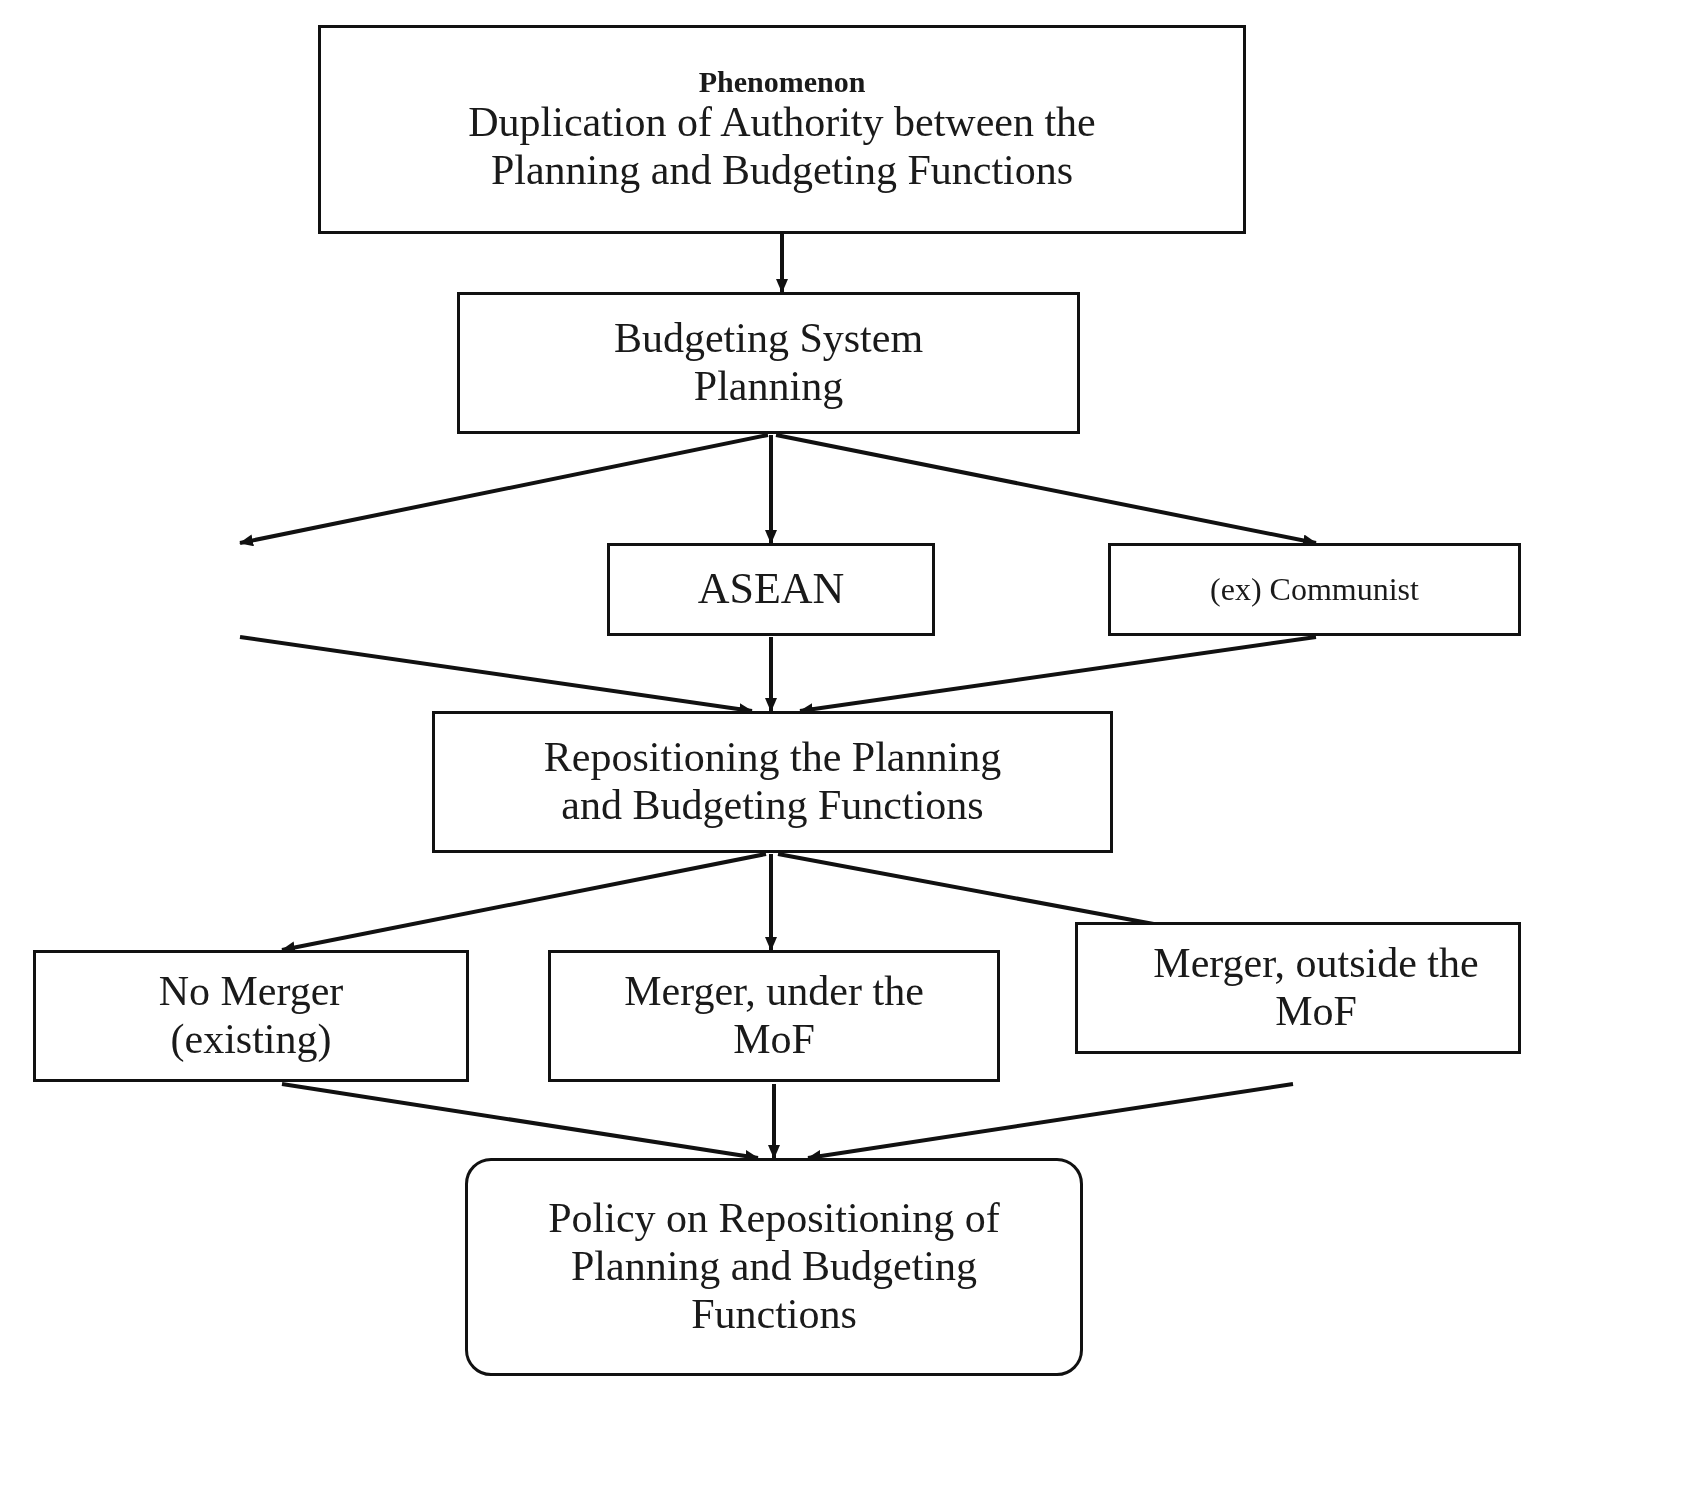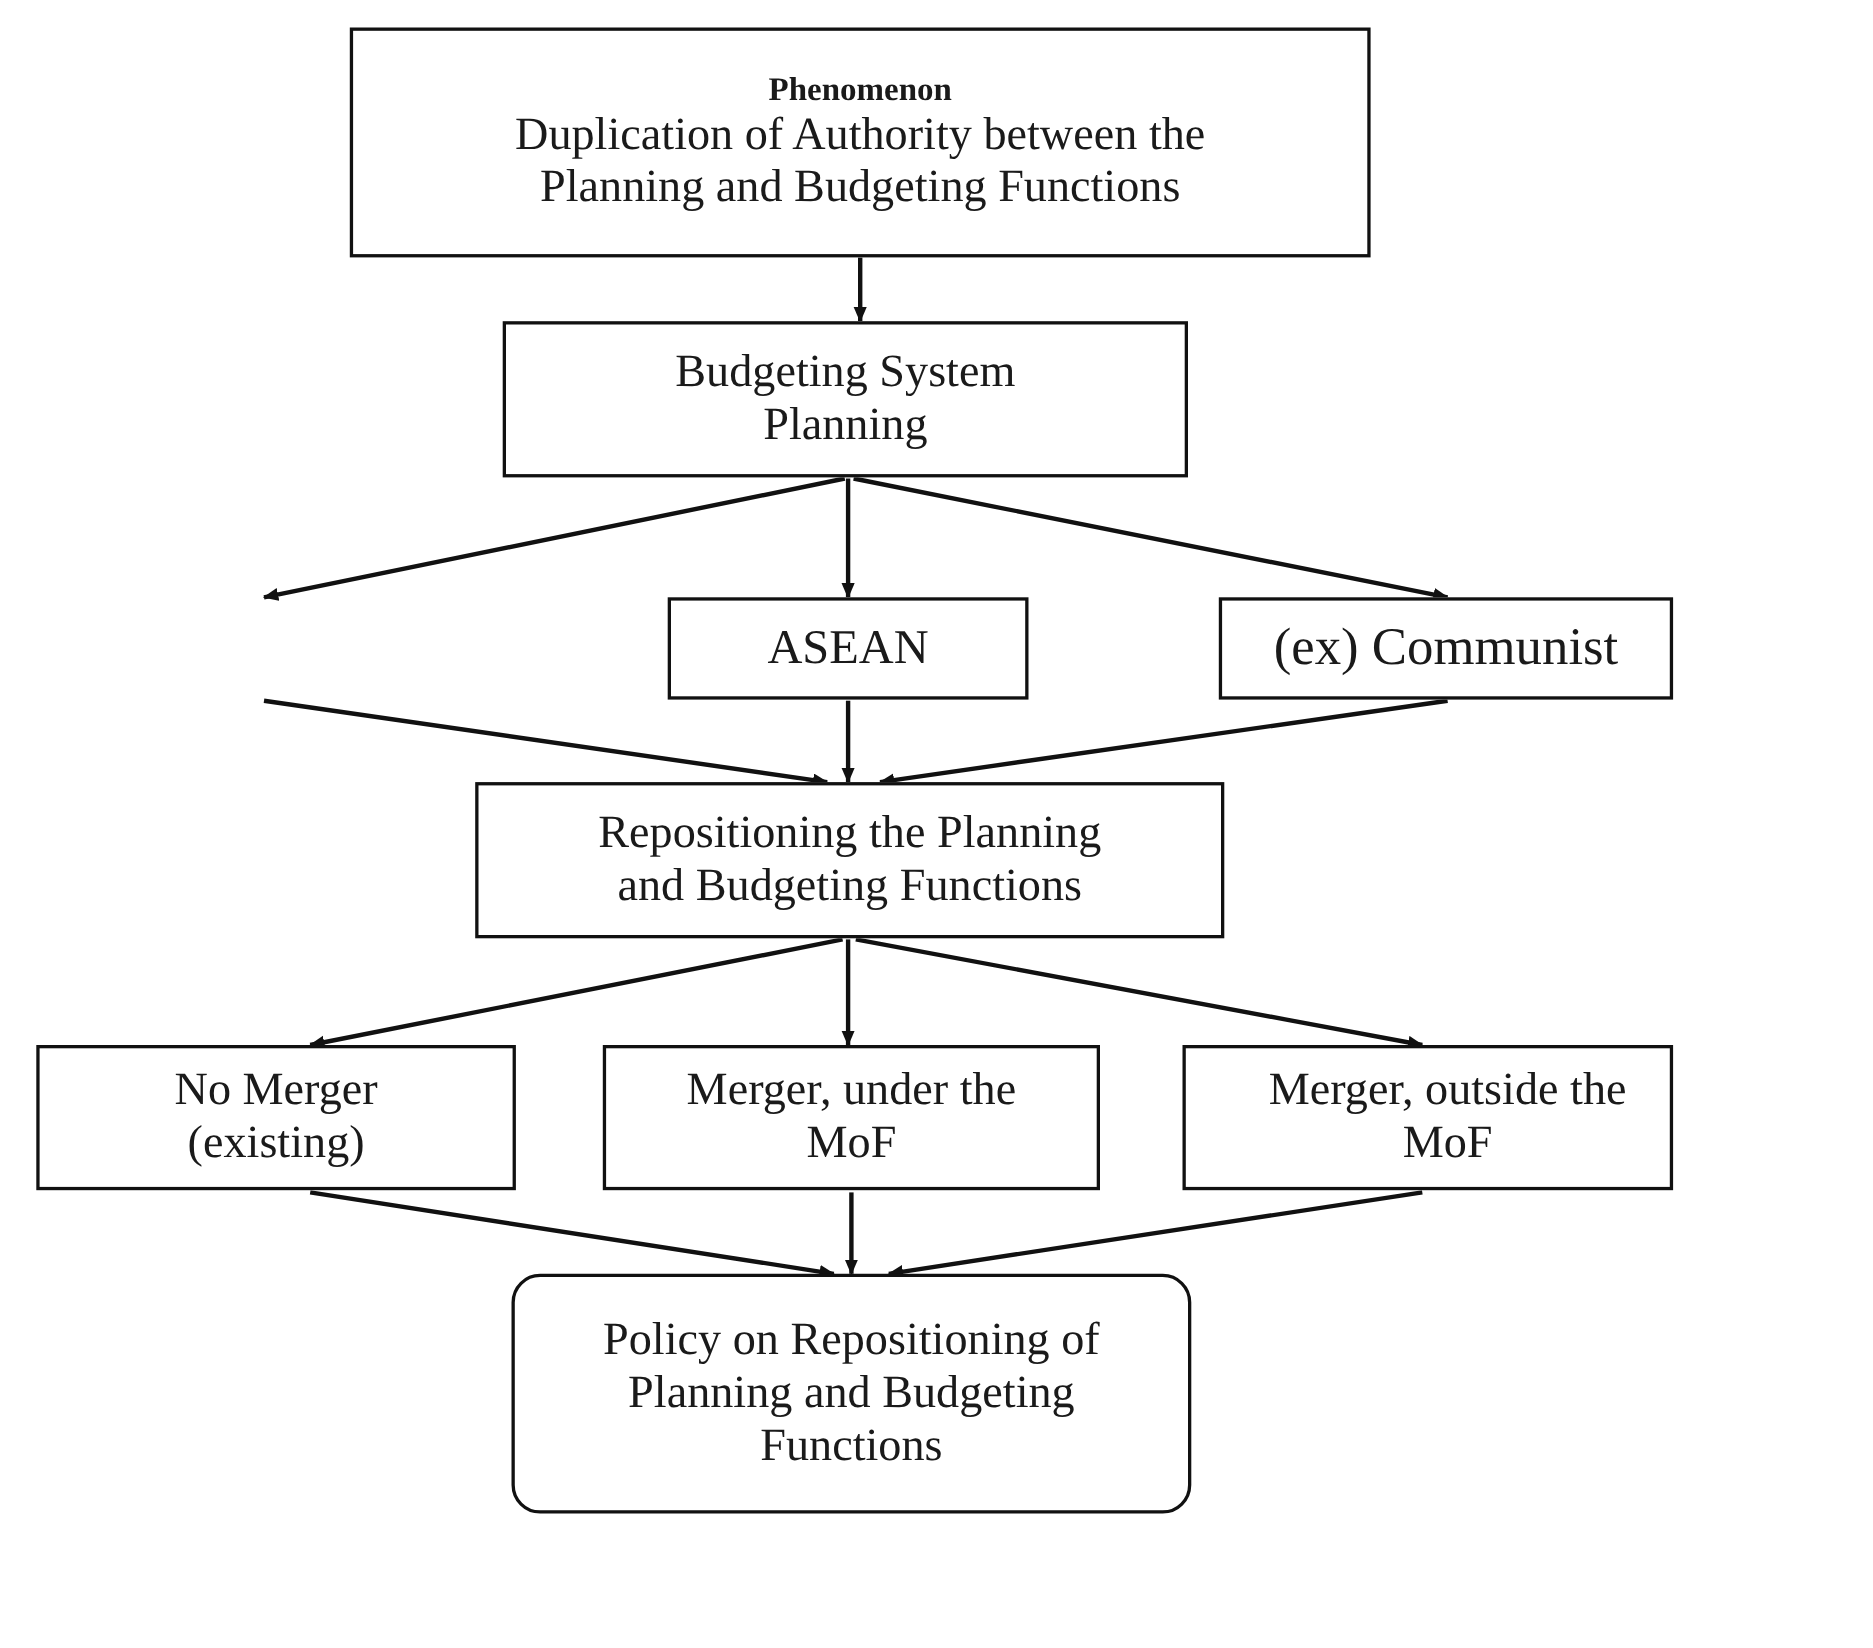--- a/index.html
+++ b/index.html
@@ -52,37 +52,37 @@
   #node-oecd {
     left: 33px; top: 543px; width: 345px; height: 93px;
     font-size: 44px;
   }
   #node-asean {
     left: 607px; top: 543px; width: 328px; height: 93px;
     font-size: 44px;
   }
   #node-communist {
     left: 1108px; top: 543px; width: 413px; height: 93px;
-    font-size: 48px;
+    font-size: 32px;
     align-items: center;
   }
   #node-repositioning {
     left: 432px; top: 711px; width: 681px; height: 142px;
     font-size: 42px;
   }
   #node-no-merger {
     left: 33px; top: 950px; width: 436px; height: 132px;
     font-size: 42px;
   }
   #node-merger-under {
     left: 548px; top: 950px; width: 452px; height: 132px;
     font-size: 42px;
   }
   #node-merger-outside {
-    left: 1075px; top: 950px; width: 446px; height: 132px;
+    left: 1075px; top: 922px; width: 446px; height: 132px;
     font-size: 42px;
     padding-left: 36px;
   }
   #node-policy {
     left: 465px; top: 1158px; width: 618px; height: 218px;
     font-size: 42px;
     border-radius: 26px;
   }
   #edges {
     position: absolute;

